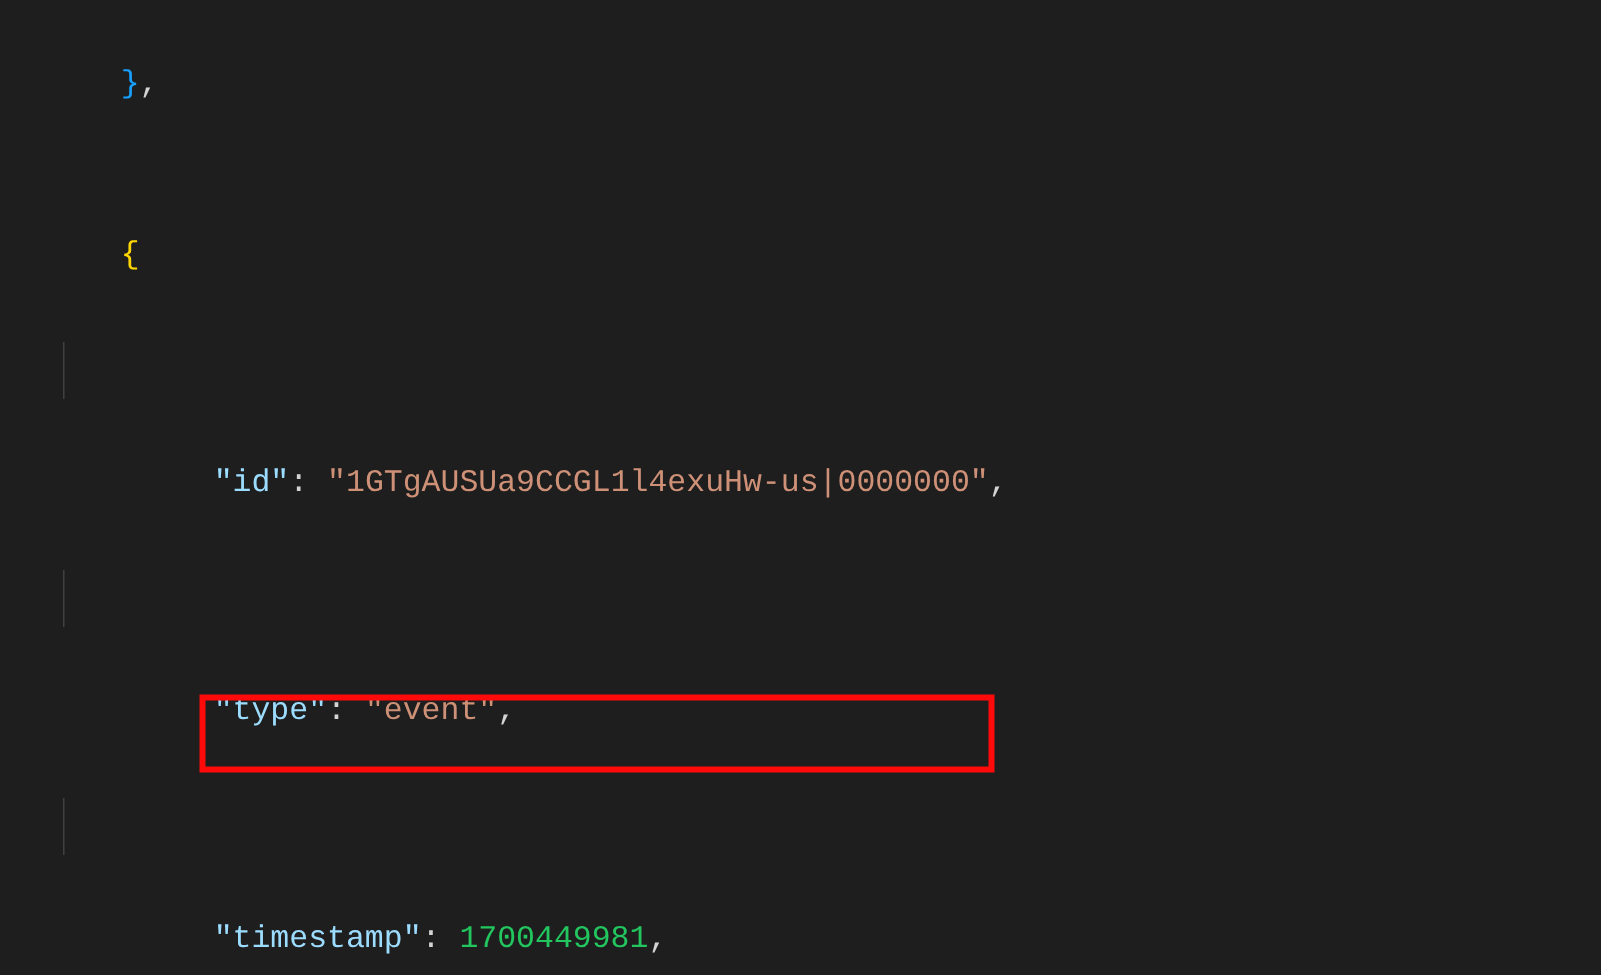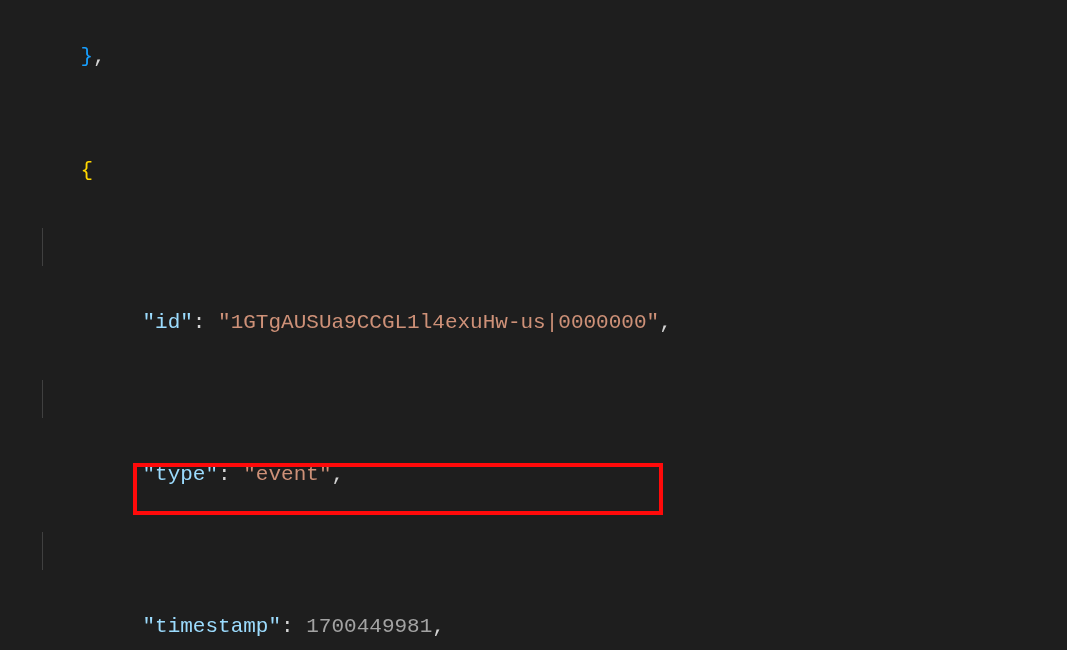--- a/index.html
+++ b/index.html
@@ -21,21 +21,21 @@
     width:1067px;
     height:650px;
     box-sizing:border-box;
   }
   .line{
     position:relative;
     white-space:pre;
   }
   .key{color:#9cdcfe;}
   .str{color:#ce9178;}
-  .num{color:#a3a3a3;}
+  .num{color:#22c55e;}
   .brace{color:#ffd700;}
   .brace-blue{color:#179fff;}
   .punc{color:#d4d4d4;}
   .i0{padding-left:10px;}
   .i1{padding-left:72px;}
   .red-box{
     position:absolute;
     border:4px solid #ff0a0a;
     box-sizing:border-box;
     left:133px;

